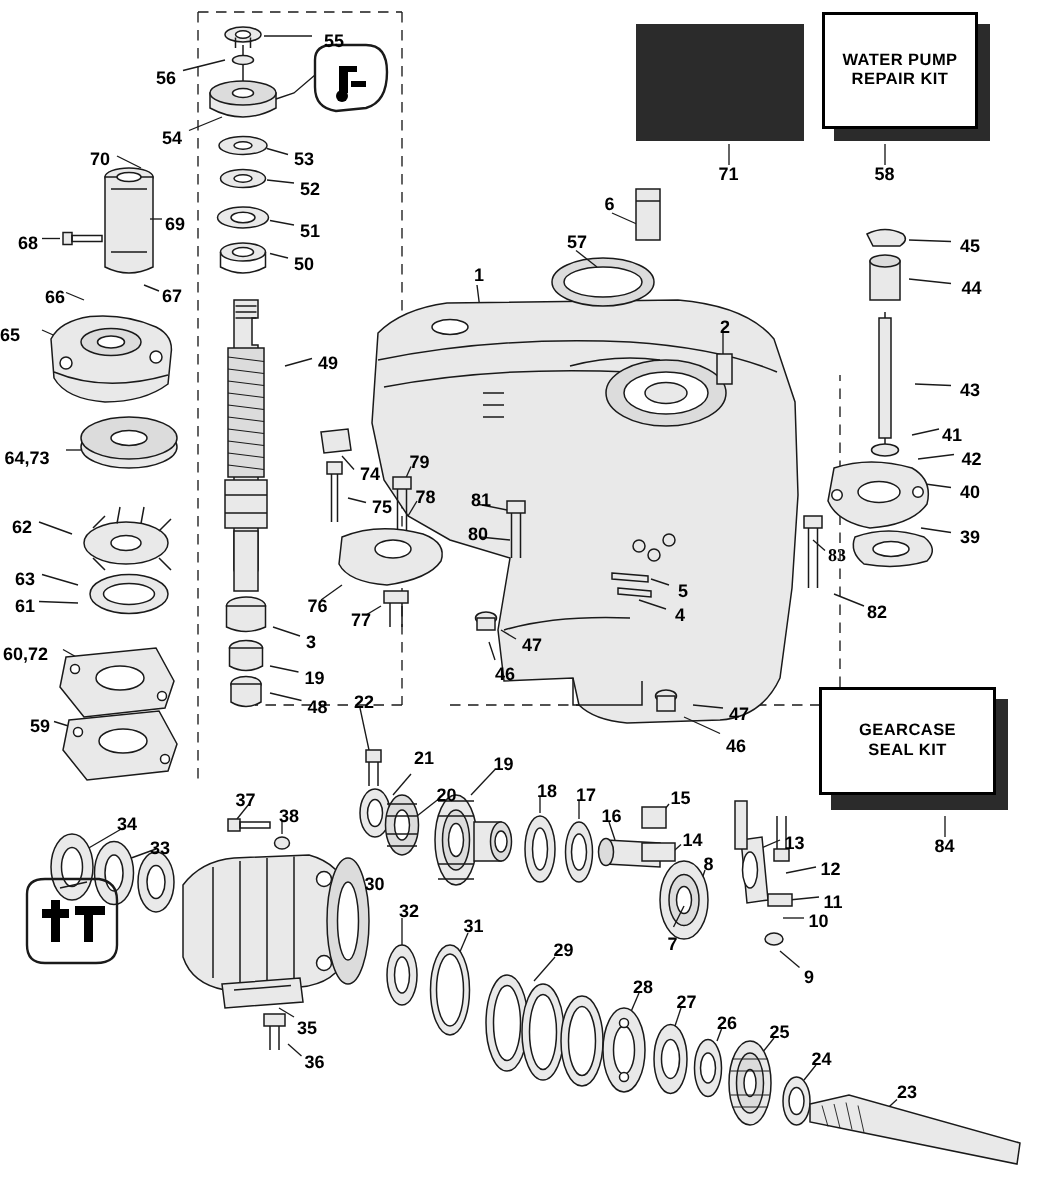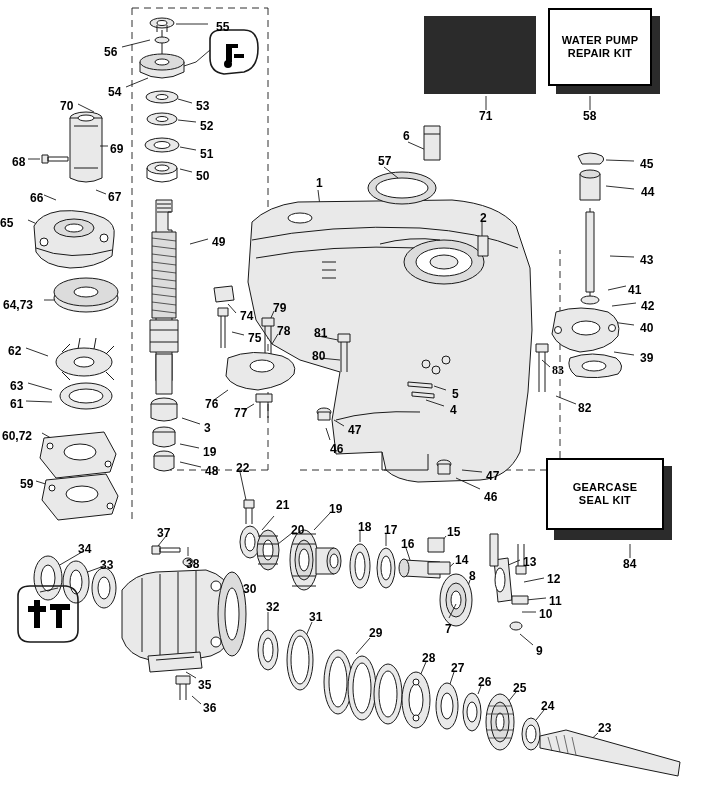--- a/index.html
+++ b/index.html
@@ -517,21 +517,21 @@
       <div class="callout" style="left: 447px; top: 526px;">15</div>
       <div class="callout" style="left: 455px; top: 554px;">14</div>
       <div class="callout" style="left: 523px; top: 556px;">13</div>
       <div class="callout" style="left: 547px; top: 573px;">12</div>
       <div class="callout" style="left: 549px; top: 595px;">11</div>
       <div class="callout" style="left: 539px; top: 608px;">10</div>
       <div class="callout" style="left: 536px; top: 645px;">9</div>
       <div class="callout" style="left: 469px; top: 570px;">8</div>
       <div class="callout" style="left: 445px; top: 623px;">7</div>
       <div class="callout" style="left: 157px; top: 527px;">37</div>
-      <div class="callout" style="left: 186px; top: 538px; margin-top: 20px;">38</div>
+      <div class="callout" style="left: 186px; top: 538px;">38</div>
       <div class="callout" style="left: 78px; top: 543px;">34</div>
       <div class="callout" style="left: 100px; top: 559px;">33</div>
       <div class="callout" style="left: 230px; top: 583px; padding-left: 13px;">30</div>
       <div class="callout" style="left: 266px; top: 601px;">32</div>
       <div class="callout" style="left: 309px; top: 611px;">31</div>
       <div class="callout" style="left: 369px; top: 627px;">29</div>
       <div class="callout" style="left: 422px; top: 652px;">28</div>
       <div class="callout" style="left: 451px; top: 662px;">27</div>
       <div class="callout" style="left: 478px; top: 676px;">26</div>
       <div class="callout" style="left: 513px; top: 682px;">25</div>

